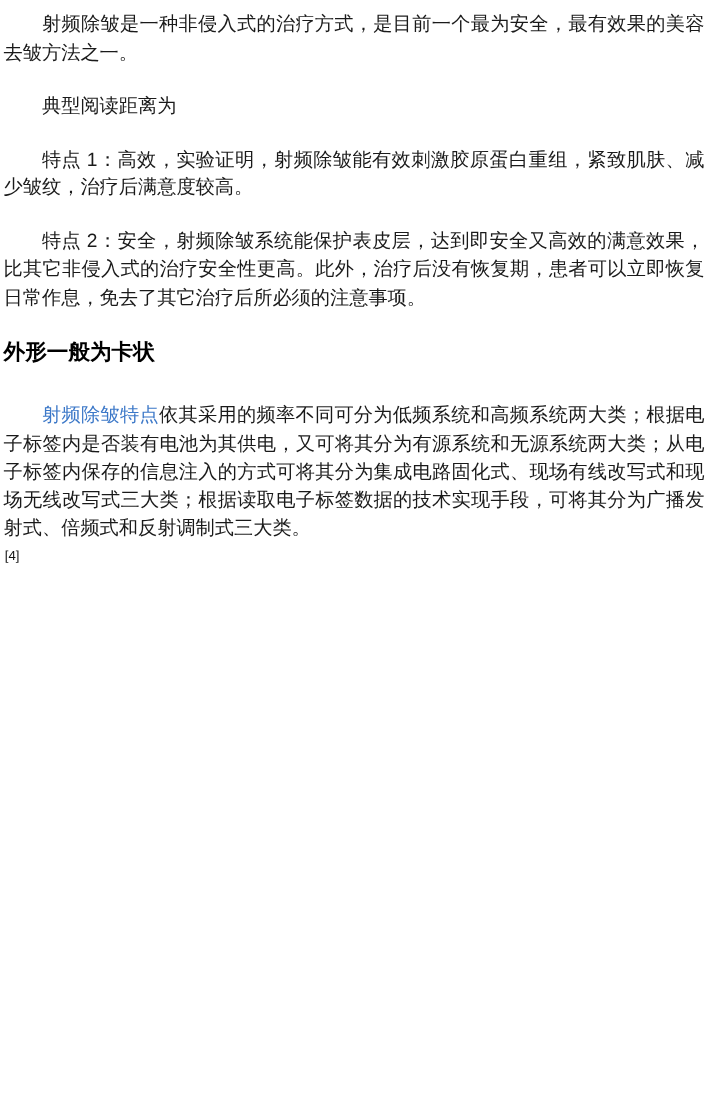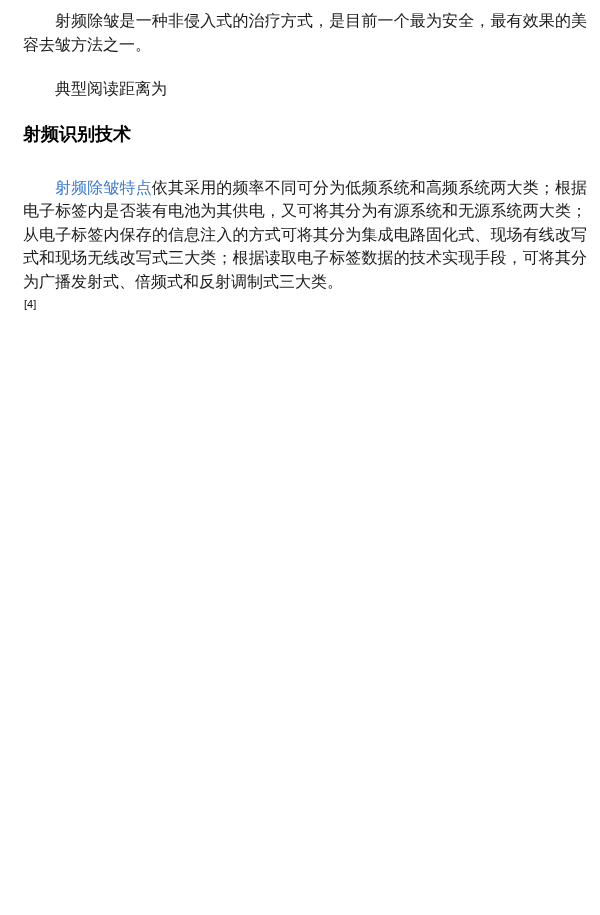--- a/index.html
+++ b/index.html
@@ -7,21 +7,21 @@
     width: 600px;
     height: 915px;
     overflow: hidden;
     background: #ffffff;
     color: #1a1a1a;
     font-family: "Liberation Sans", "DejaVu Sans", sans-serif;
     font-size: 16px;
     line-height: 23.5px;
   }
   .page {
-    padding: 9px 13px 0 23px;
+    padding: 9px 13px 0 3px;
   }
   .para {
     margin: 0 0 21px 0;
     text-indent: 32px;
     text-align: justify;
   }
   .section-heading {
     font-size: 18px;
     line-height: 24px;
     font-weight: 700;
@@ -51,22 +51,24 @@
 </head>
 <body style="background: rgb(255, 255, 255); color: rgb(26, 26, 26);">
 
 <div class="page">
 
   <p class="para">射频除皱是一种非侵入式的治疗方式，是目前一个最为安全，最有效果的美容去皱方法之一。</p>
 
 
   <p class="para">典型阅读距离为</p>
 
+  <p class="para">特点 1：高效，实验证明，射频除皱能有效刺激胶原蛋白重组，紧致肌肤、减少皱纹，治疗后满意度较高。</p>
+
+  <p class="para">特点 2：安全，射频除皱系统能保护表皮层，达到即安全又高效的满意效果，比其它非侵入式的治疗安全性更高。此外，治疗后没有恢复期，患者可以立即恢复日常作息，免去了其它治疗后所必须的注意事项。</p>
 
 
-
-  <h2 class="section-heading">射频识别技术</h2>
+  <h2 class="section-heading">外形一般为卡状</h2>
 
   <p class="para"><a class="link">射频除皱特点</a><span>依其采用的频率不同可分为低频系统和高频系统两大类；根据电子标签内是否装有电池为其供电，又可将其分为有源系统和无源系统两大类；从电子标签内保存的信息注入的方式可将其分为集成电路固化式、现场有线改写式和现场无线改写式三大类；根据读取电子标签数据的技术实现手段，可将其分为广播发射式、倍频式和反射调制式三大类。</span><span class="ref ref-block">[4]</span></p>
 
 
 
 </div>
 
 </body></html>

